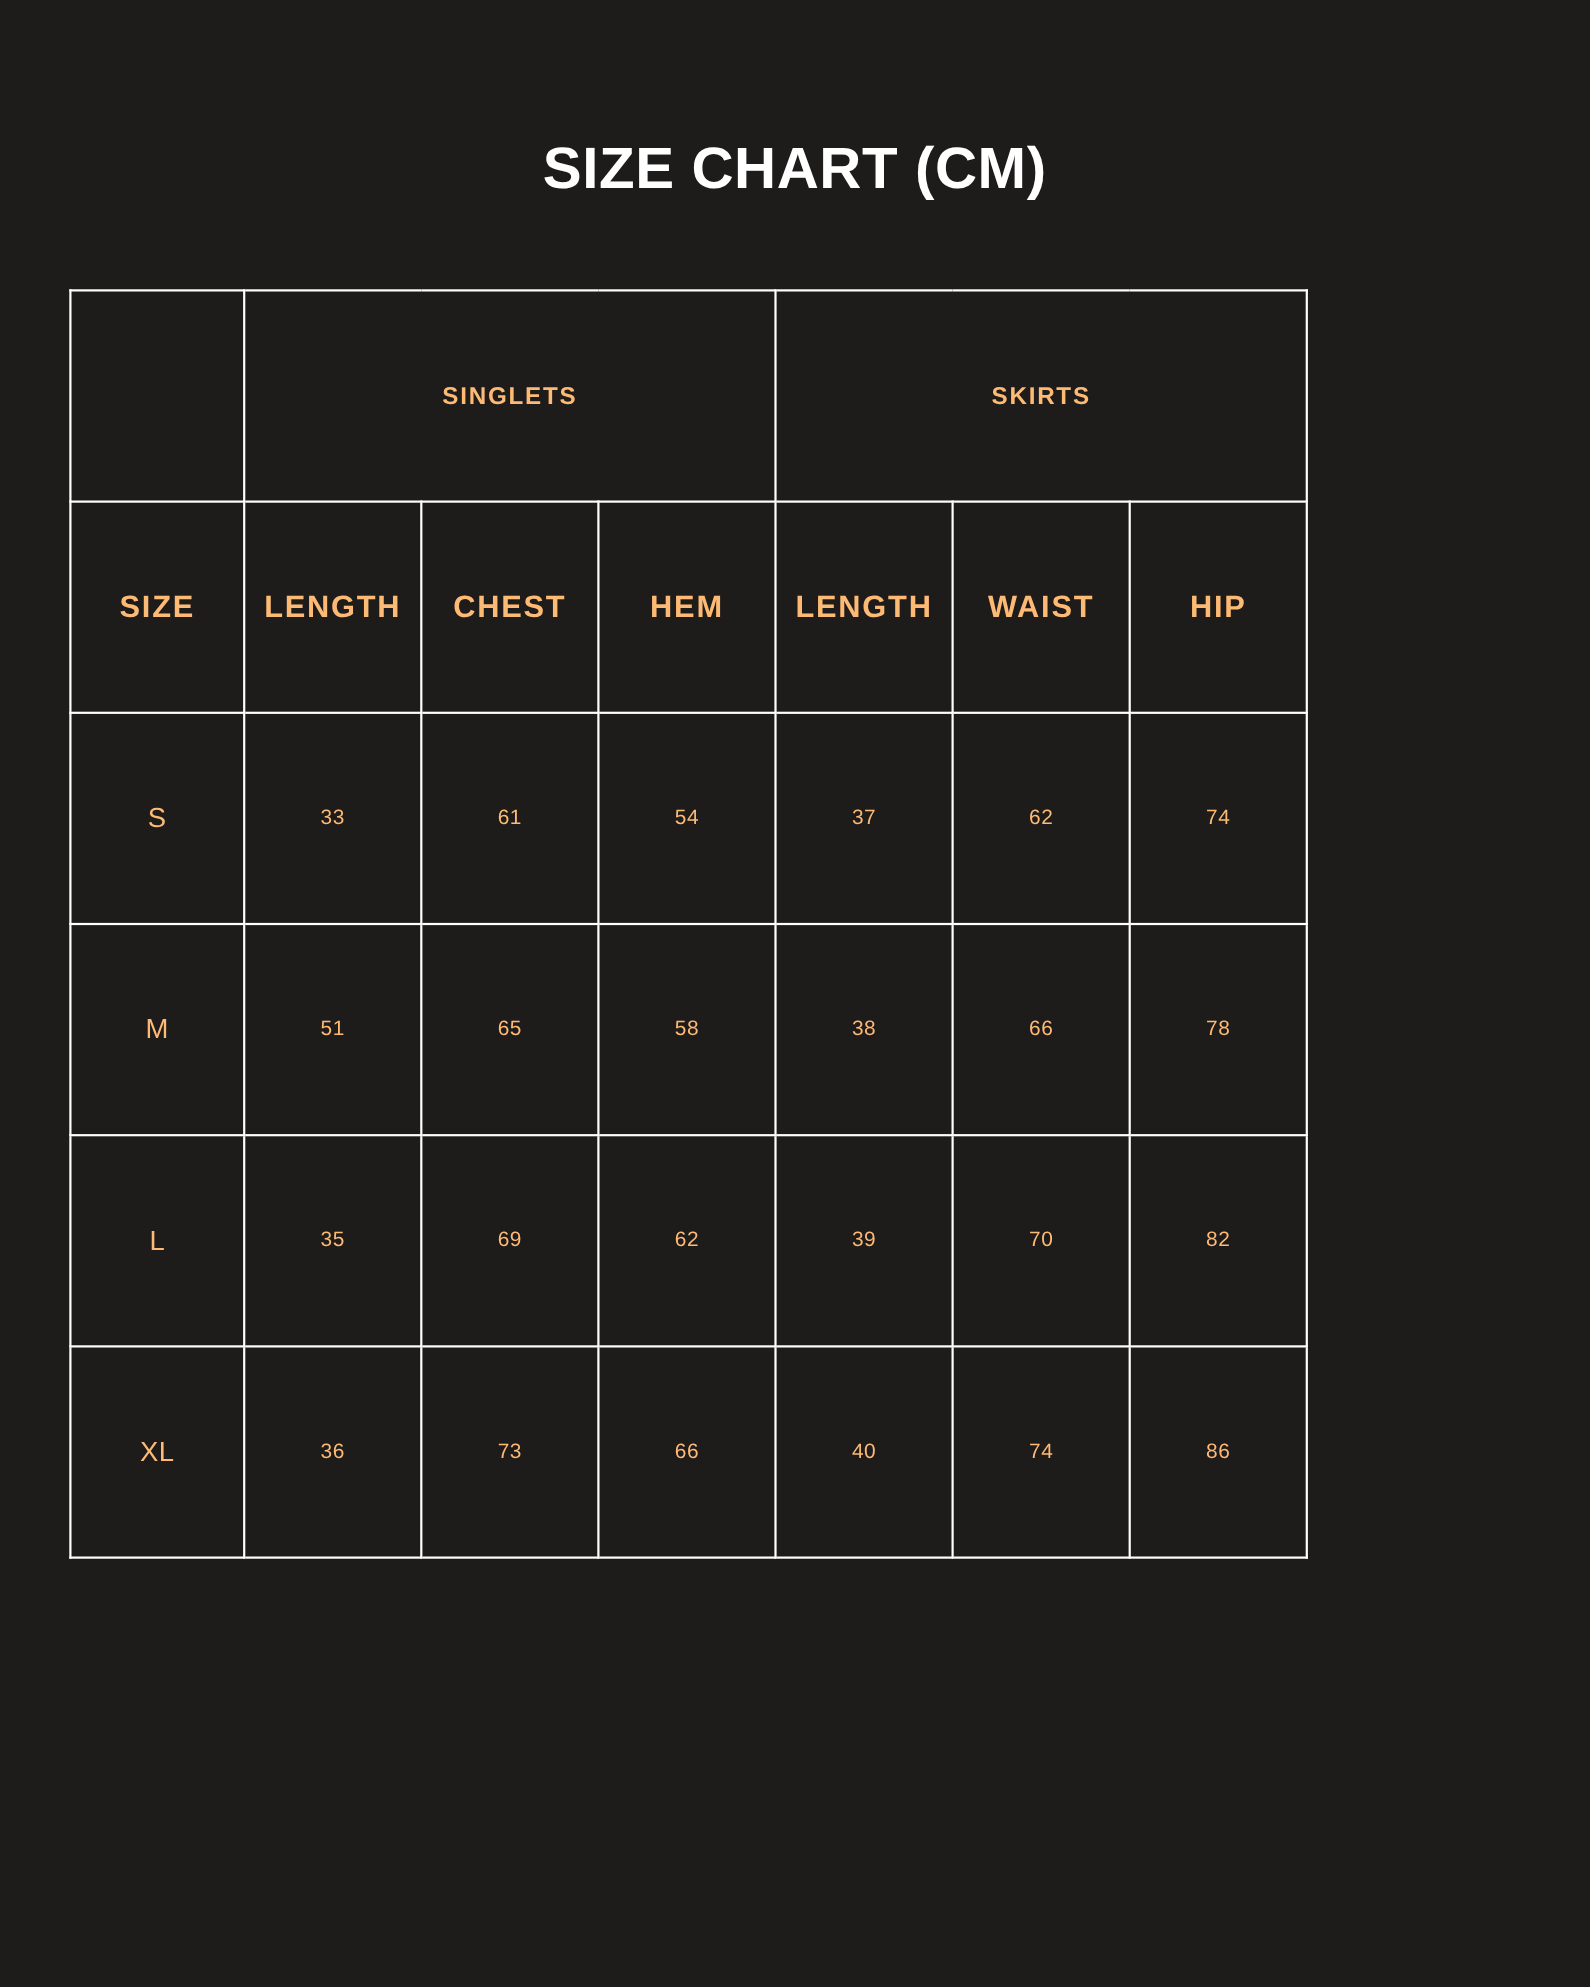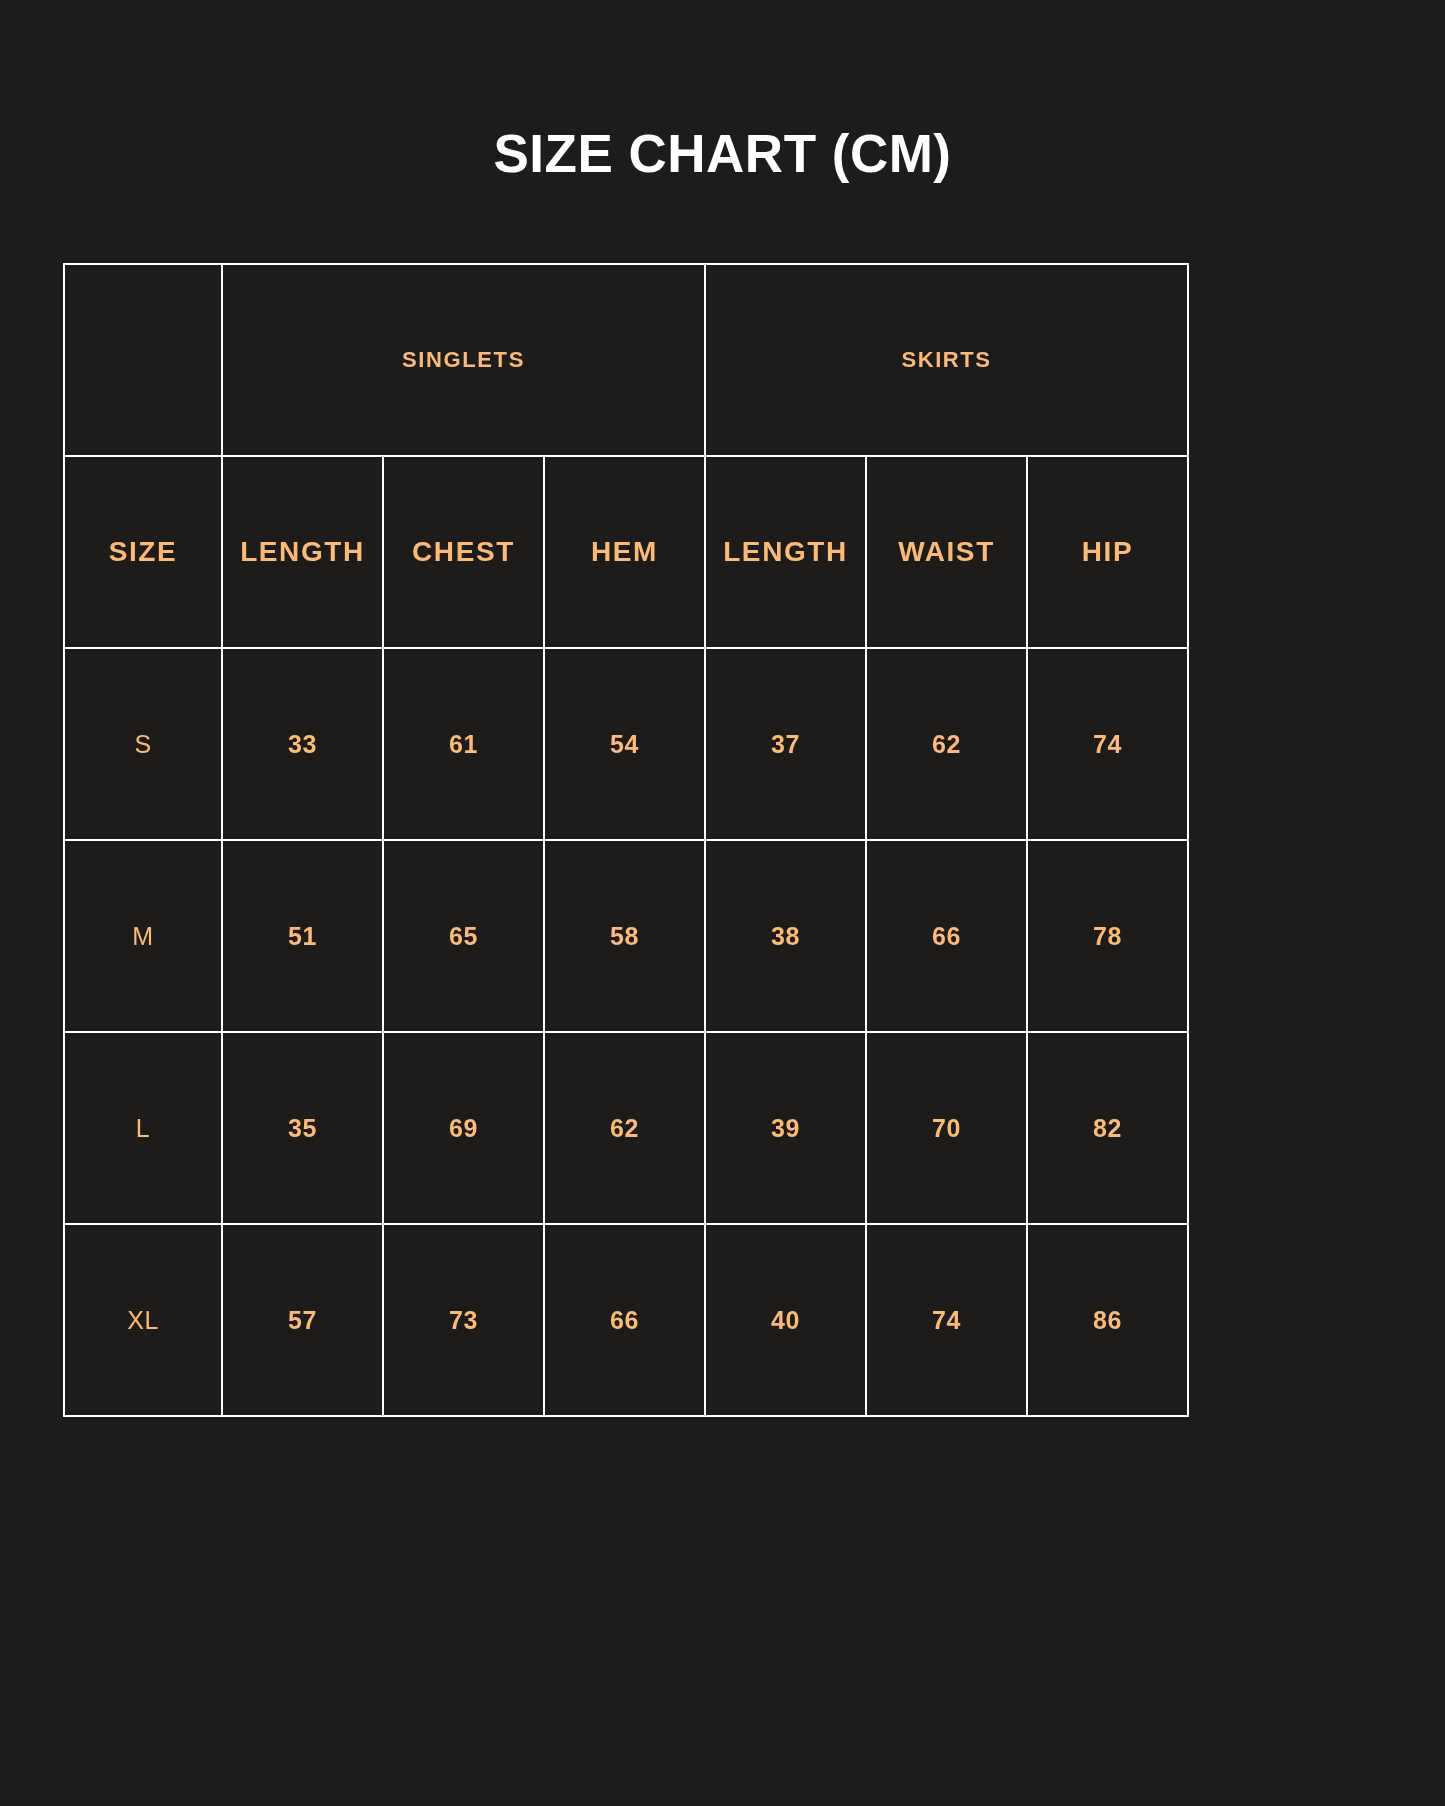--- a/index.html
+++ b/index.html
@@ -66,22 +66,22 @@
     letter-spacing: 1.6px;
   }
   .col-head {
     height: 188px;
     font-size: 28px;
     font-weight: bold;
     letter-spacing: 1.6px;
   }
   .data-cell {
     height: 188px;
-    font-size: 25px;
-    font-weight: bold;
+    font-size: 19px;
+    font-weight: normal;
     letter-spacing: 0.5px;
   }
   .size-cell {
     height: 188px;
     font-size: 25px;
     font-weight: normal;
     letter-spacing: 0.5px;
   }
   col.c0 { width: 158px; }
   col.c1 { width: 161px; }
@@ -148,21 +148,21 @@
           <td class="size-cell">L</td>
           <td class="data-cell">35</td>
           <td class="data-cell">69</td>
           <td class="data-cell">62</td>
           <td class="data-cell">39</td>
           <td class="data-cell">70</td>
           <td class="data-cell">82</td>
         </tr>
         <tr>
           <td class="size-cell">XL</td>
-          <td class="data-cell">57</td>
+          <td class="data-cell">36</td>
           <td class="data-cell">73</td>
           <td class="data-cell">66</td>
           <td class="data-cell">40</td>
           <td class="data-cell">74</td>
           <td class="data-cell">86</td>
         </tr>
       </tbody>
     </table>
   </div>
 

